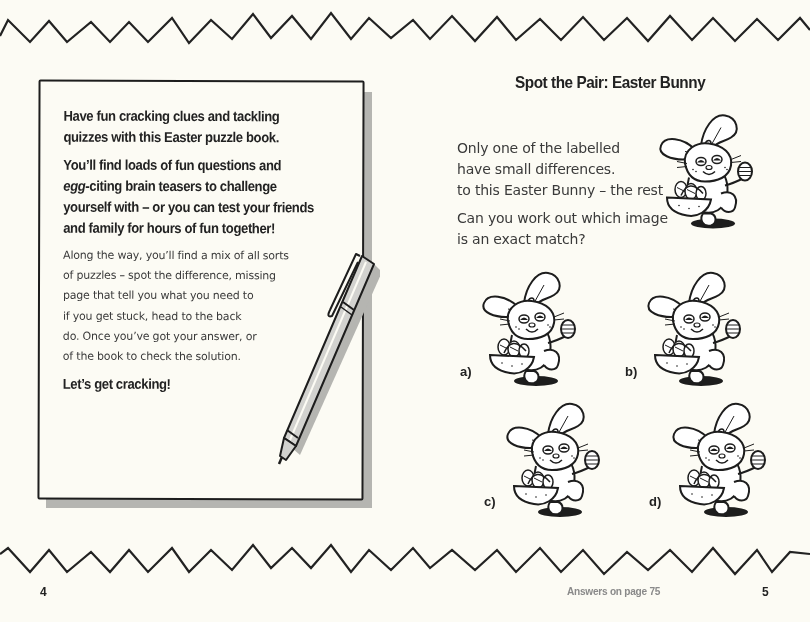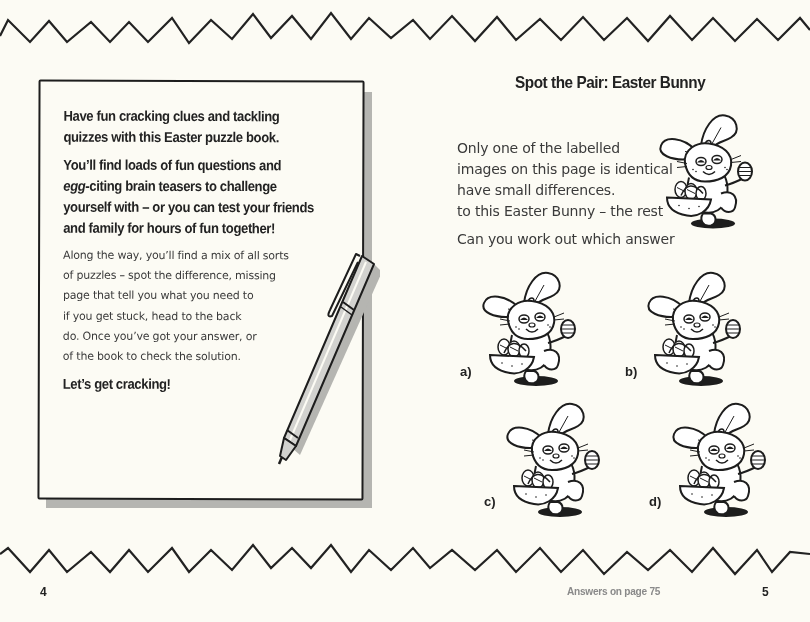--- a/index.html
+++ b/index.html
@@ -151,26 +151,26 @@
   <line x1="12" y1="207" x2="9" y2="214" stroke="#1d1d1d" stroke-width="2.5"></line>
 </svg>
 
 <div class="footer-num page-left">4</div>
 
 <div class="title">Spot the Pair: Easter Bunny</div>
 
 <div class="intro">
   <div class="light-p">
     <span>Only one of the labelled</span>
-    <span>images on this page is identical</span>
     <span>have small differences.</span>
     <span>to this Easter Bunny – the rest</span>
   </div>
   <div class="light-p">
-    <span>Can you work out which answer</span>
+    <span>Can you work out which image</span>
+    <span>is an exact match?</span>
   </div>
 </div>
 
 <svg width="0" height="0" style="position:absolute">
   <defs>
     <g id="bunny-art">
 
       <ellipse cx="58" cy="116" rx="22" ry="5" fill="#1d1d1d"></ellipse>
 
       <path d="M40,42 C28,30 10,28 6,38 C2,48 18,52 28,52 C34,52 38,48 40,46 Z" fill="#fff" stroke="#1d1d1d" stroke-width="2"></path>

